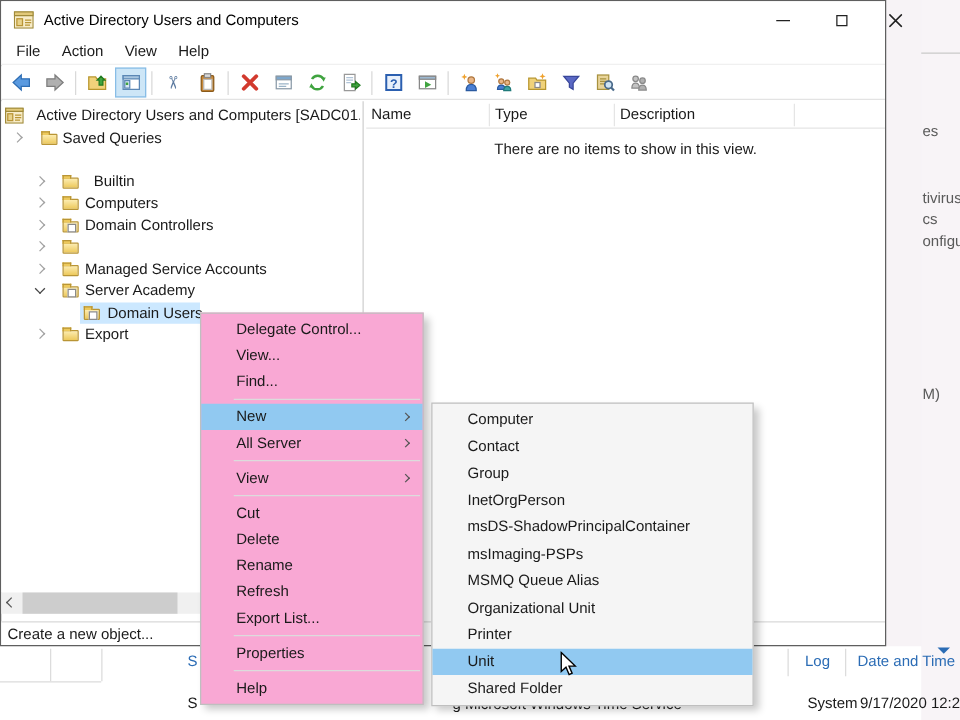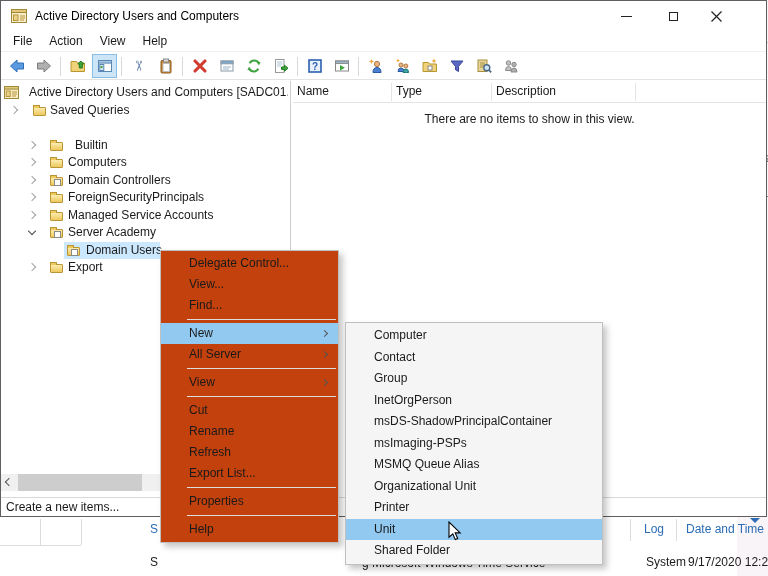--- a/index.html
+++ b/index.html
@@ -11,21 +11,21 @@
   .bg-right .frag { position:absolute; left:1px; color:#5a5a5a; font-size:12px; white-space:nowrap; }
   .bg-right .hline { position:absolute; left:0; top:42px; width:31px; height:1px; background:#c9c9c9; }
   .bg-bottom { position:absolute; left:0; top:517px; width:737px; height:59px; background:#ffffff; z-index:0; }
   .bg-bottom .vline { position:absolute; width:1px; background:#dcdcdc; }
   .bg-bottom .hline { position:absolute; height:1px; background:#dcdcdc; }
   .bg-bottom .blue { color:#2b6cb5; }
   .bg-bottom .cell { position:absolute; white-space:nowrap; }
   .sort-tri { position:absolute; left:750px; top:1px; width:0; height:0; border-left:5px solid transparent; border-right:5px solid transparent; border-top:5px solid #2b6cb5; }
 
   
-  .win { position:absolute; left:0; top:0; width:767px; height:517px; background:#fff; border:1px solid #5f5f5f; z-index:1; }
+  .win { position:absolute; left:0; top:0; width:709px; height:517px; background:#fff; border:1px solid #5f5f5f; z-index:1; }
   .titlebar { position:absolute; left:0; top:0; right:0; height:30px; background:#fff; display:flex; align-items:center; }
   .titlebar .appicon { margin-left:10px; width:16px; height:14px; }
   .titlebar .title { margin-left:8px; font-size:12px; color:#000; }
   .cap { position:absolute; top:0; height:30px; width:34px; display:flex; align-items:center; justify-content:center; }
   .cap-min { left:608px; } .cap-max { left:655px; } .cap-close { left:698px; }
   .glyph-min { width:11px; height:1px; background:#222; }
   .glyph-max { width:9px; height:9px; border:1px solid #222; }
 
   .menubar { position:absolute; left:0; top:30px; right:0; height:21px; display:flex; align-items:center; padding-left:10px; border-bottom:1px solid #f0f0f0; background:#fff; }
   .menubar span { margin-right:13px; padding:0 2px; }
@@ -57,21 +57,21 @@
   .selbg { position:absolute; left:63px; top:0; width:96px; height:17px; background:#cce8ff; }
   .cliproot { overflow:hidden; width:259px; display:inline-block; }
 
   .hscroll { position:absolute; left:0; top:473px; width:288px; height:17px; background:#f0f0f0; }
   .hs-arrow { position:absolute; left:5px; top:5px; width:6px; height:6px; border-left:1.4px solid #555; border-bottom:1.4px solid #555; transform:rotate(45deg); }
   .hs-thumb { position:absolute; left:17px; top:0; width:124px; height:17px; background:#cdcdcd; }
 
   .statusbar { position:absolute; left:0; right:0; bottom:0; height:19px; border-top:1px solid #d9d9d9; background:#fff; display:flex; align-items:center; padding-left:5px; }
 
   
-  .cmenu { position:absolute; left:160px; top:250px; width:179px; background:#c2410c; border:1px solid #bfbfbf; box-shadow:4px 4px 6px rgba(0,0,0,.22); padding:2px 0; z-index:5; }
+  .cmenu { position:absolute; left:160px; top:250px; width:179px; background:#f9a8d4; border:1px solid #bfbfbf; box-shadow:4px 4px 6px rgba(0,0,0,.22); padding:2px 0; z-index:5; }
   .smenu { position:absolute; left:345px; top:322px; width:258px; background:#f5f5f5; border:1px solid #bfbfbf; box-shadow:4px 4px 6px rgba(0,0,0,.22); padding:2px 0; z-index:6; }
   .mi { position:relative; height:21px; line-height:21px; padding-left:28px; color:#1a1a1a; white-space:nowrap; }
   .smi { position:relative; height:21.5px; line-height:21.5px; padding-left:28px; color:#1a1a1a; white-space:nowrap; }
   .mi.hl, .smi.hl { background:#91c9f1; }
   .msep { height:1px; background:#dcdcdc; margin:3px 2px 3px 26px; }
   .subarrow { position:absolute; right:11px; top:8px; width:5px; height:5px; border-right:1.3px solid #555; border-bottom:1.3px solid #555; transform:rotate(-45deg); }
 
   .cursor { position:absolute; left:448px; top:521px; z-index:10; }
 </style>
 </head>
@@ -298,21 +298,20 @@
         <span class="ticon" style="left:49px">
             <span class="folder"></span>
           </span>
         <span class="tlabel" style="left:67px">Domain Controllers</span>
       </div>
       <div class="trow" style="top:108px">
         <span class="chev col" style="left:28px"></span>
         <span class="ticon" style="left:49px">
             <span class="folder"></span>
           </span>
-        <span class="tlabel" style="left:67px">ForeignSecurityPrincipals</span>
       </div>
       <div class="trow" style="top:126px">
         <span class="chev col" style="left:28px"></span>
         <span class="ticon" style="left:49px">
             <span class="folder"></span>
           </span>
         <span class="tlabel" style="left:67px">Managed Service Accounts</span>
       </div>
       <div class="trow ou" style="top:143px">
         <span class="chev exp" style="left:28px"></span>
@@ -350,21 +349,21 @@
       </div>
       <div class="emptymsg">There are no items to show in this view.</div>
     </div>
 
     <div class="hscroll">
       <span class="hs-arrow"></span>
       <span class="hs-thumb"></span>
     </div>
 
     <div class="statusbar">
-      <span>Create a new items...</span>
+      <span>Create a new object...</span>
     </div>
   </div>
 
   <div class="cmenu">
     <div class="mi">Delegate Control...</div>
     <div class="mi">View...</div>
     <div class="mi">Find...</div>
     <div class="msep"></div>
     <div class="mi hl">
       <span>New</span>
@@ -374,20 +373,21 @@
       <span>All Server</span>
       <span class="subarrow"></span>
     </div>
     <div class="msep"></div>
     <div class="mi">
       <span>View</span>
       <span class="subarrow"></span>
     </div>
     <div class="msep"></div>
     <div class="mi">Cut</div>
+    <div class="mi">Delete</div>
     <div class="mi">Rename</div>
     <div class="mi">Refresh</div>
     <div class="mi">Export List...</div>
     <div class="msep"></div>
     <div class="mi">Properties</div>
     <div class="msep"></div>
     <div class="mi">Help</div>
   </div>
 
   <div class="smenu">

